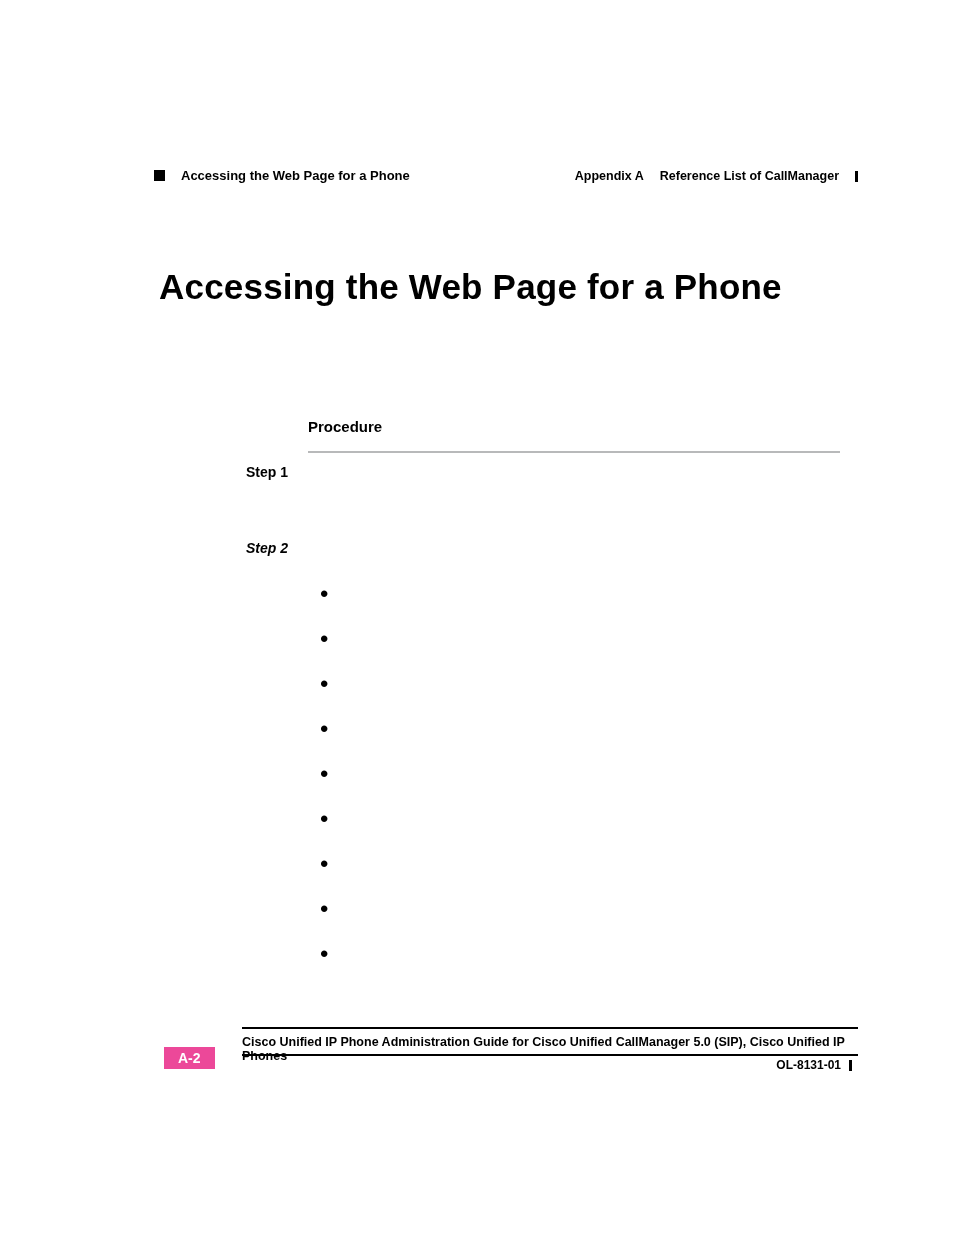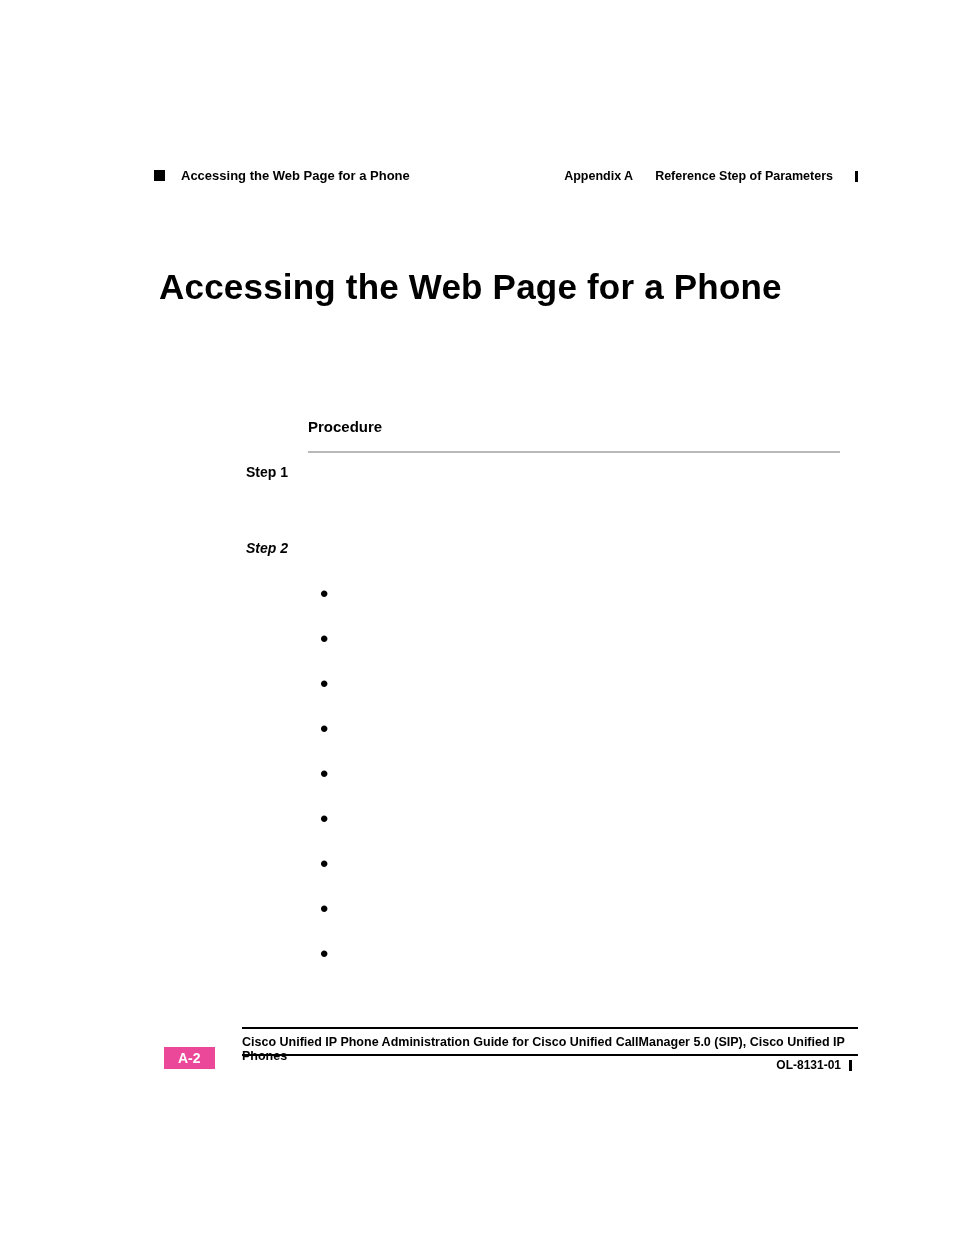--- a/index.html
+++ b/index.html
@@ -39,21 +39,21 @@
     height: 11px;
     background: #000;
   }
   .header-section {
     font-size: 13px;
   }
   .header-appendix {
     font-size: 12.5px;
     display: flex;
     align-items: center;
-    gap: 22px;
+    gap: 16px;
   }
   .header-vbar {
     display: inline-block;
     width: 3px;
     height: 11px;
     background: #000;
   }
   .main-title {
     position: absolute;
     top: 244px;
@@ -145,21 +145,21 @@
 
 <div class="page">
 
   <div class="header-row">
     <div class="header-left">
       <span class="header-sq"></span>
       <span class="header-section">Accessing the Web Page for a Phone</span>
     </div>
     <div class="header-appendix">
       <span>Appendix A</span>
-      <span>Reference Step of Parameters</span>
+      <span>Reference List of CallManager</span>
       <span class="header-vbar"></span>
     </div>
   </div>
 
   <h1 class="main-title">Accessing the Web Page for a Phone</h1>
 
   <div class="procedure-label">Procedure</div>
   <div class="procedure-rule"></div>
 
   <div class="step-label step1">Step 1</div>

